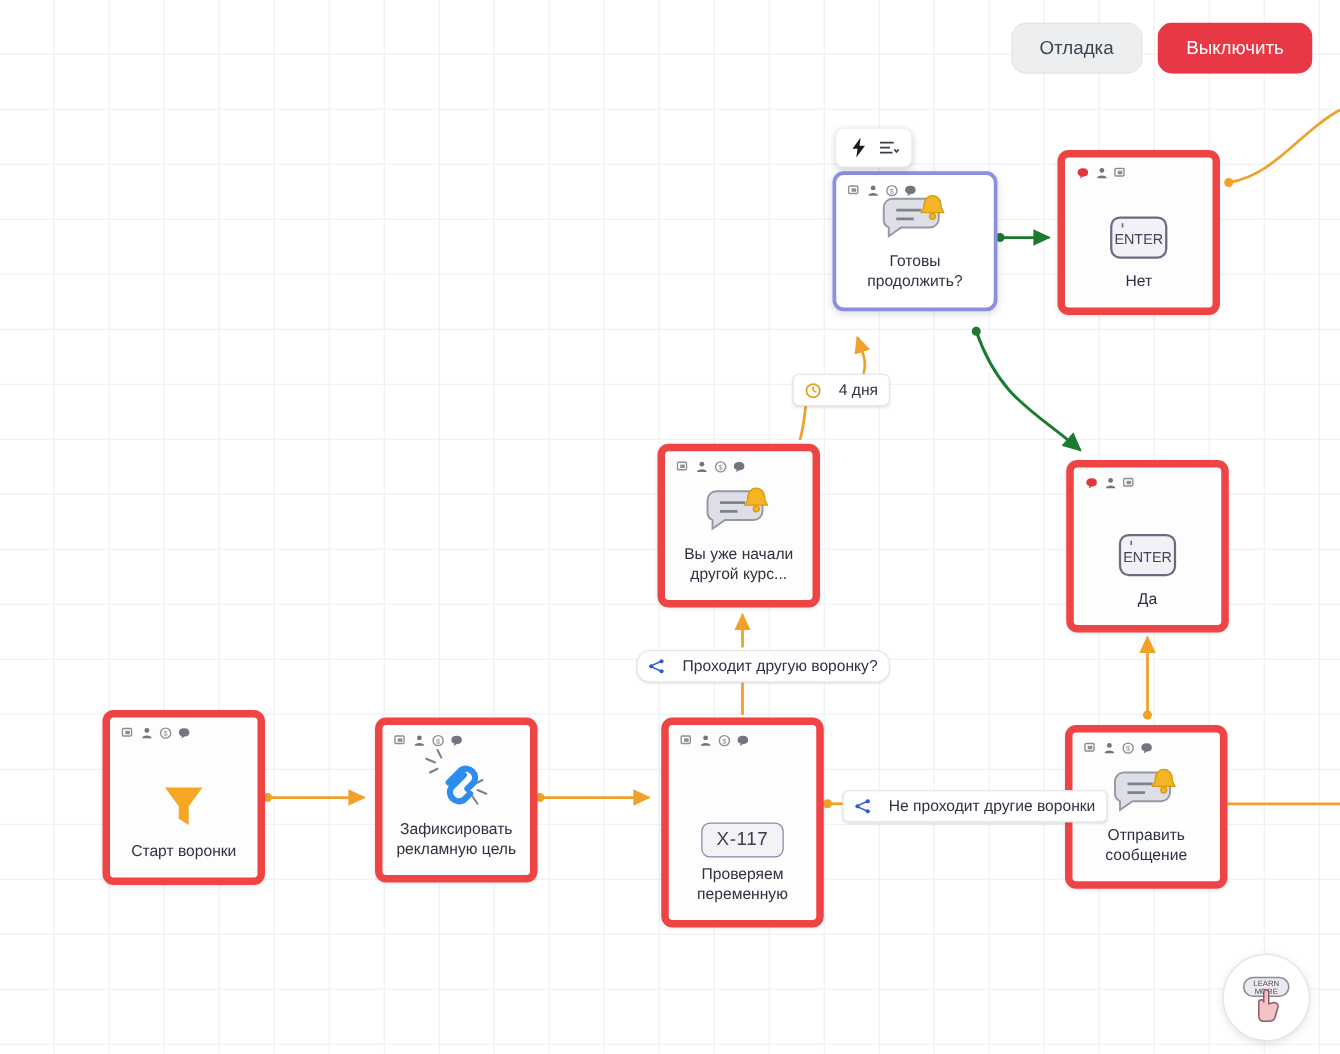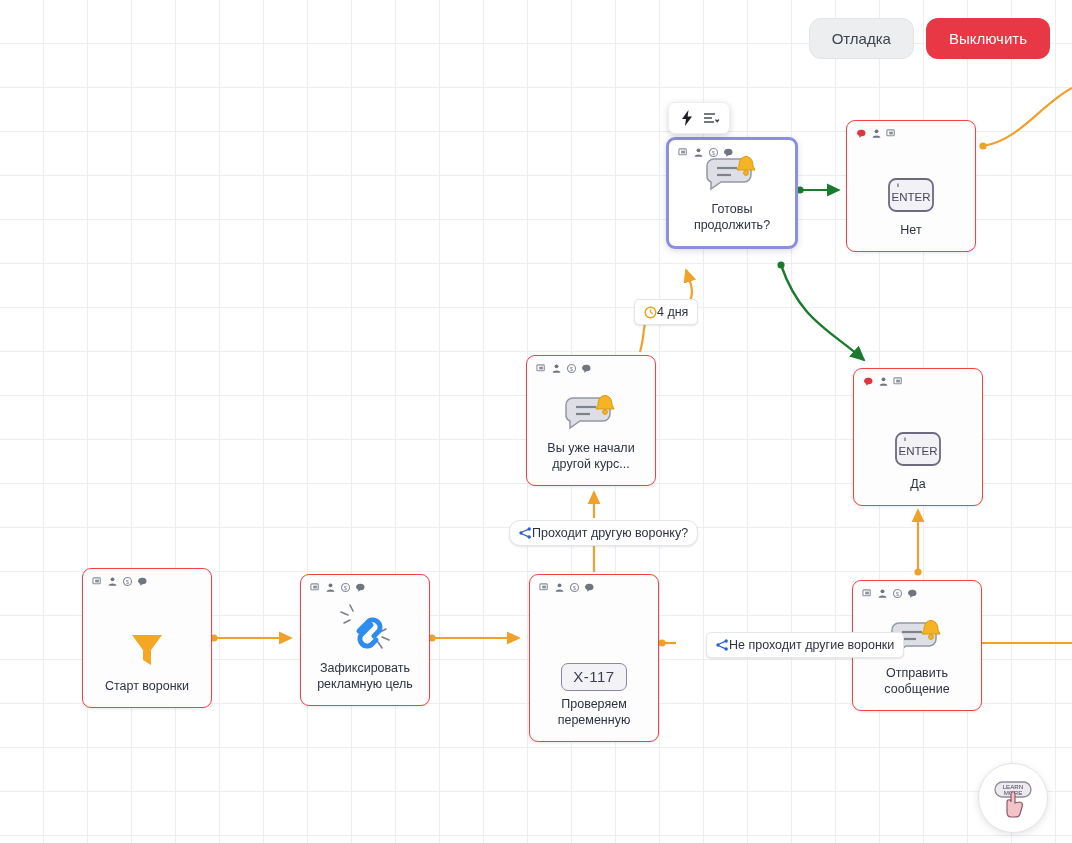--- a/index.html
+++ b/index.html
@@ -26,21 +26,21 @@
   .btn {
     border-radius:12px; font-size:15px; padding:11px 22px;
     border:1px solid transparent; cursor:pointer; white-space:nowrap;
     font-family:"Liberation Sans", sans-serif;
   }
   .btn-debug { background:#eceef0; color:#3d4450; border-color:#e2e5e8; }
   .btn-off { background:#e83845; color:#ffffff; }
 
   .node {
     position:absolute; background:#fdfdfd;
-    border:1px solid #ef4444; border-radius:9px;
+    border:6px solid #ef4444; border-radius:9px;
     box-shadow:0 1px 3px rgba(30,35,50,.10);
     display:flex; flex-direction:column; align-items:center;
     z-index:10;
   }
   .node.selected {
     border:3px solid #8b8fdc; background:#ffffff;
     box-shadow:0 2px 6px rgba(60,60,140,.18);
   }
   .node-head { position:absolute; top:7px; left:9px; display:flex; gap:4px; align-items:center; }
   .mini { width:11px; height:11px; display:block; }
@@ -55,21 +55,21 @@
     position:absolute; background:#ffffff; border-radius:7px;
     box-shadow:0 2px 6px rgba(40,45,60,.20); border:1px solid #eceef1;
     display:flex; align-items:center; gap:2px; padding:5px 7px; z-index:30;
   }
   .tb-btn { width:22px; height:20px; display:flex; align-items:center; justify-content:center; cursor:pointer; }
 
   .edge-label {
     position:absolute; background:#ffffff; border:1px solid #e4e6ea;
     border-radius:5px; box-shadow:0 1px 2px rgba(40,45,60,.12);
     font-size:12.5px; color:#2c3240; padding:5px 9px;
-    display:flex; align-items:center; gap:0; white-space:nowrap; z-index:20;
+    display:flex; align-items:center; gap:14px; white-space:nowrap; z-index:20;
   }
 
   .widget {
     position:absolute; right:24px; bottom:10px;
     width:70px; height:70px; border-radius:50%;
     background:#ffffff; border:1px solid #e6e3e8;
     box-shadow:0 2px 7px rgba(40,45,60,.13);
     display:flex; align-items:center; justify-content:center; cursor:pointer; z-index:35;
   }
 </style>
@@ -382,21 +382,21 @@
   <svg width="13" height="12" viewBox="0 0 13 12">
     <circle cx="10.2" cy="2" r="1.7" fill="#2d5fd0"></circle>
       <circle cx="10.2" cy="10" r="1.7" fill="#2d5fd0"></circle>
       <circle cx="2" cy="6" r="1.7" fill="#2d5fd0"></circle>
     <line x1="2.6" y1="5.3" x2="9.2" y2="2.4" stroke="#2d5fd0" stroke-width="1.2"></line>
     <line x1="2.6" y1="6.7" x2="9.2" y2="9.6" stroke="#2d5fd0" stroke-width="1.2"></line>
   </svg>
   <span>Проходит другую воронку?</span>
 </div>
 
-<div class="edge-label" style="left:674px; top:632px;margin-left:32px;">
+<div class="edge-label" style="left:674px; top:632px;">
   <svg width="13" height="12" viewBox="0 0 13 12">
     <circle cx="10.2" cy="2" r="1.7" fill="#2d5fd0"></circle>
       <circle cx="10.2" cy="10" r="1.7" fill="#2d5fd0"></circle>
       <circle cx="2" cy="6" r="1.7" fill="#2d5fd0"></circle>
     <line x1="2.6" y1="5.3" x2="9.2" y2="2.4" stroke="#2d5fd0" stroke-width="1.2"></line>
     <line x1="2.6" y1="6.7" x2="9.2" y2="9.6" stroke="#2d5fd0" stroke-width="1.2"></line>
   </svg>
   <span>Не проходит другие воронки</span>
 </div>
 

